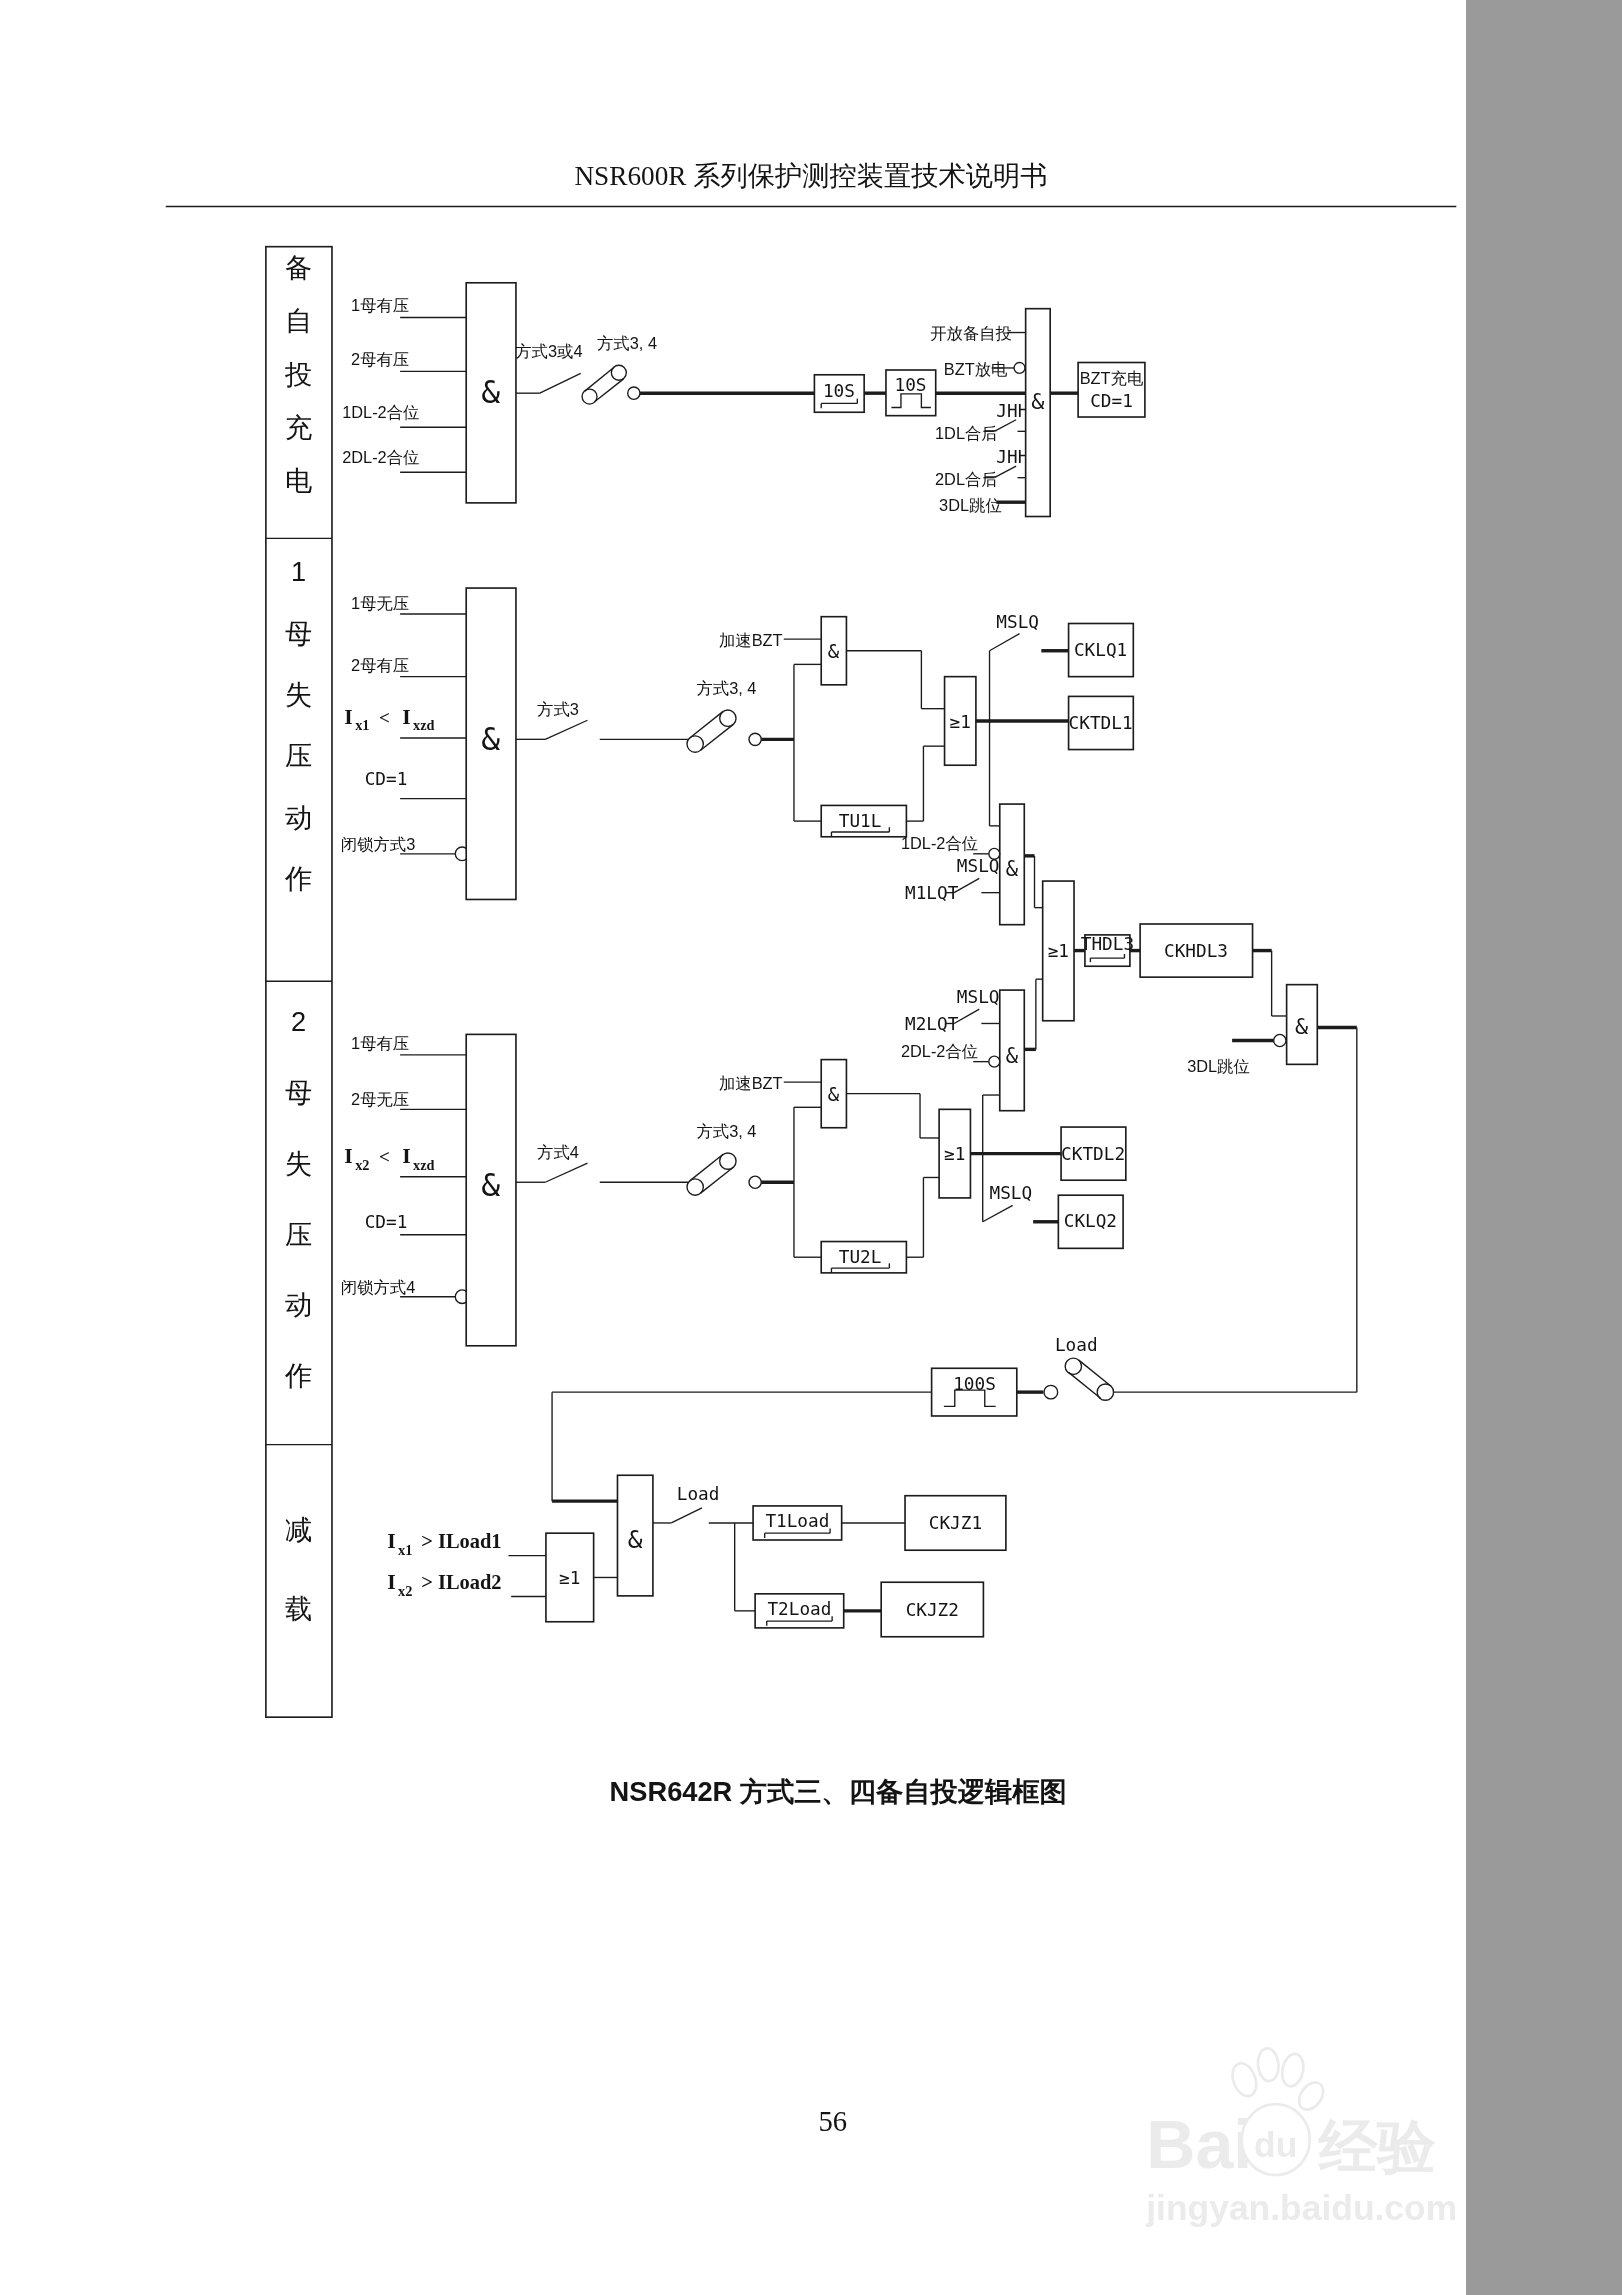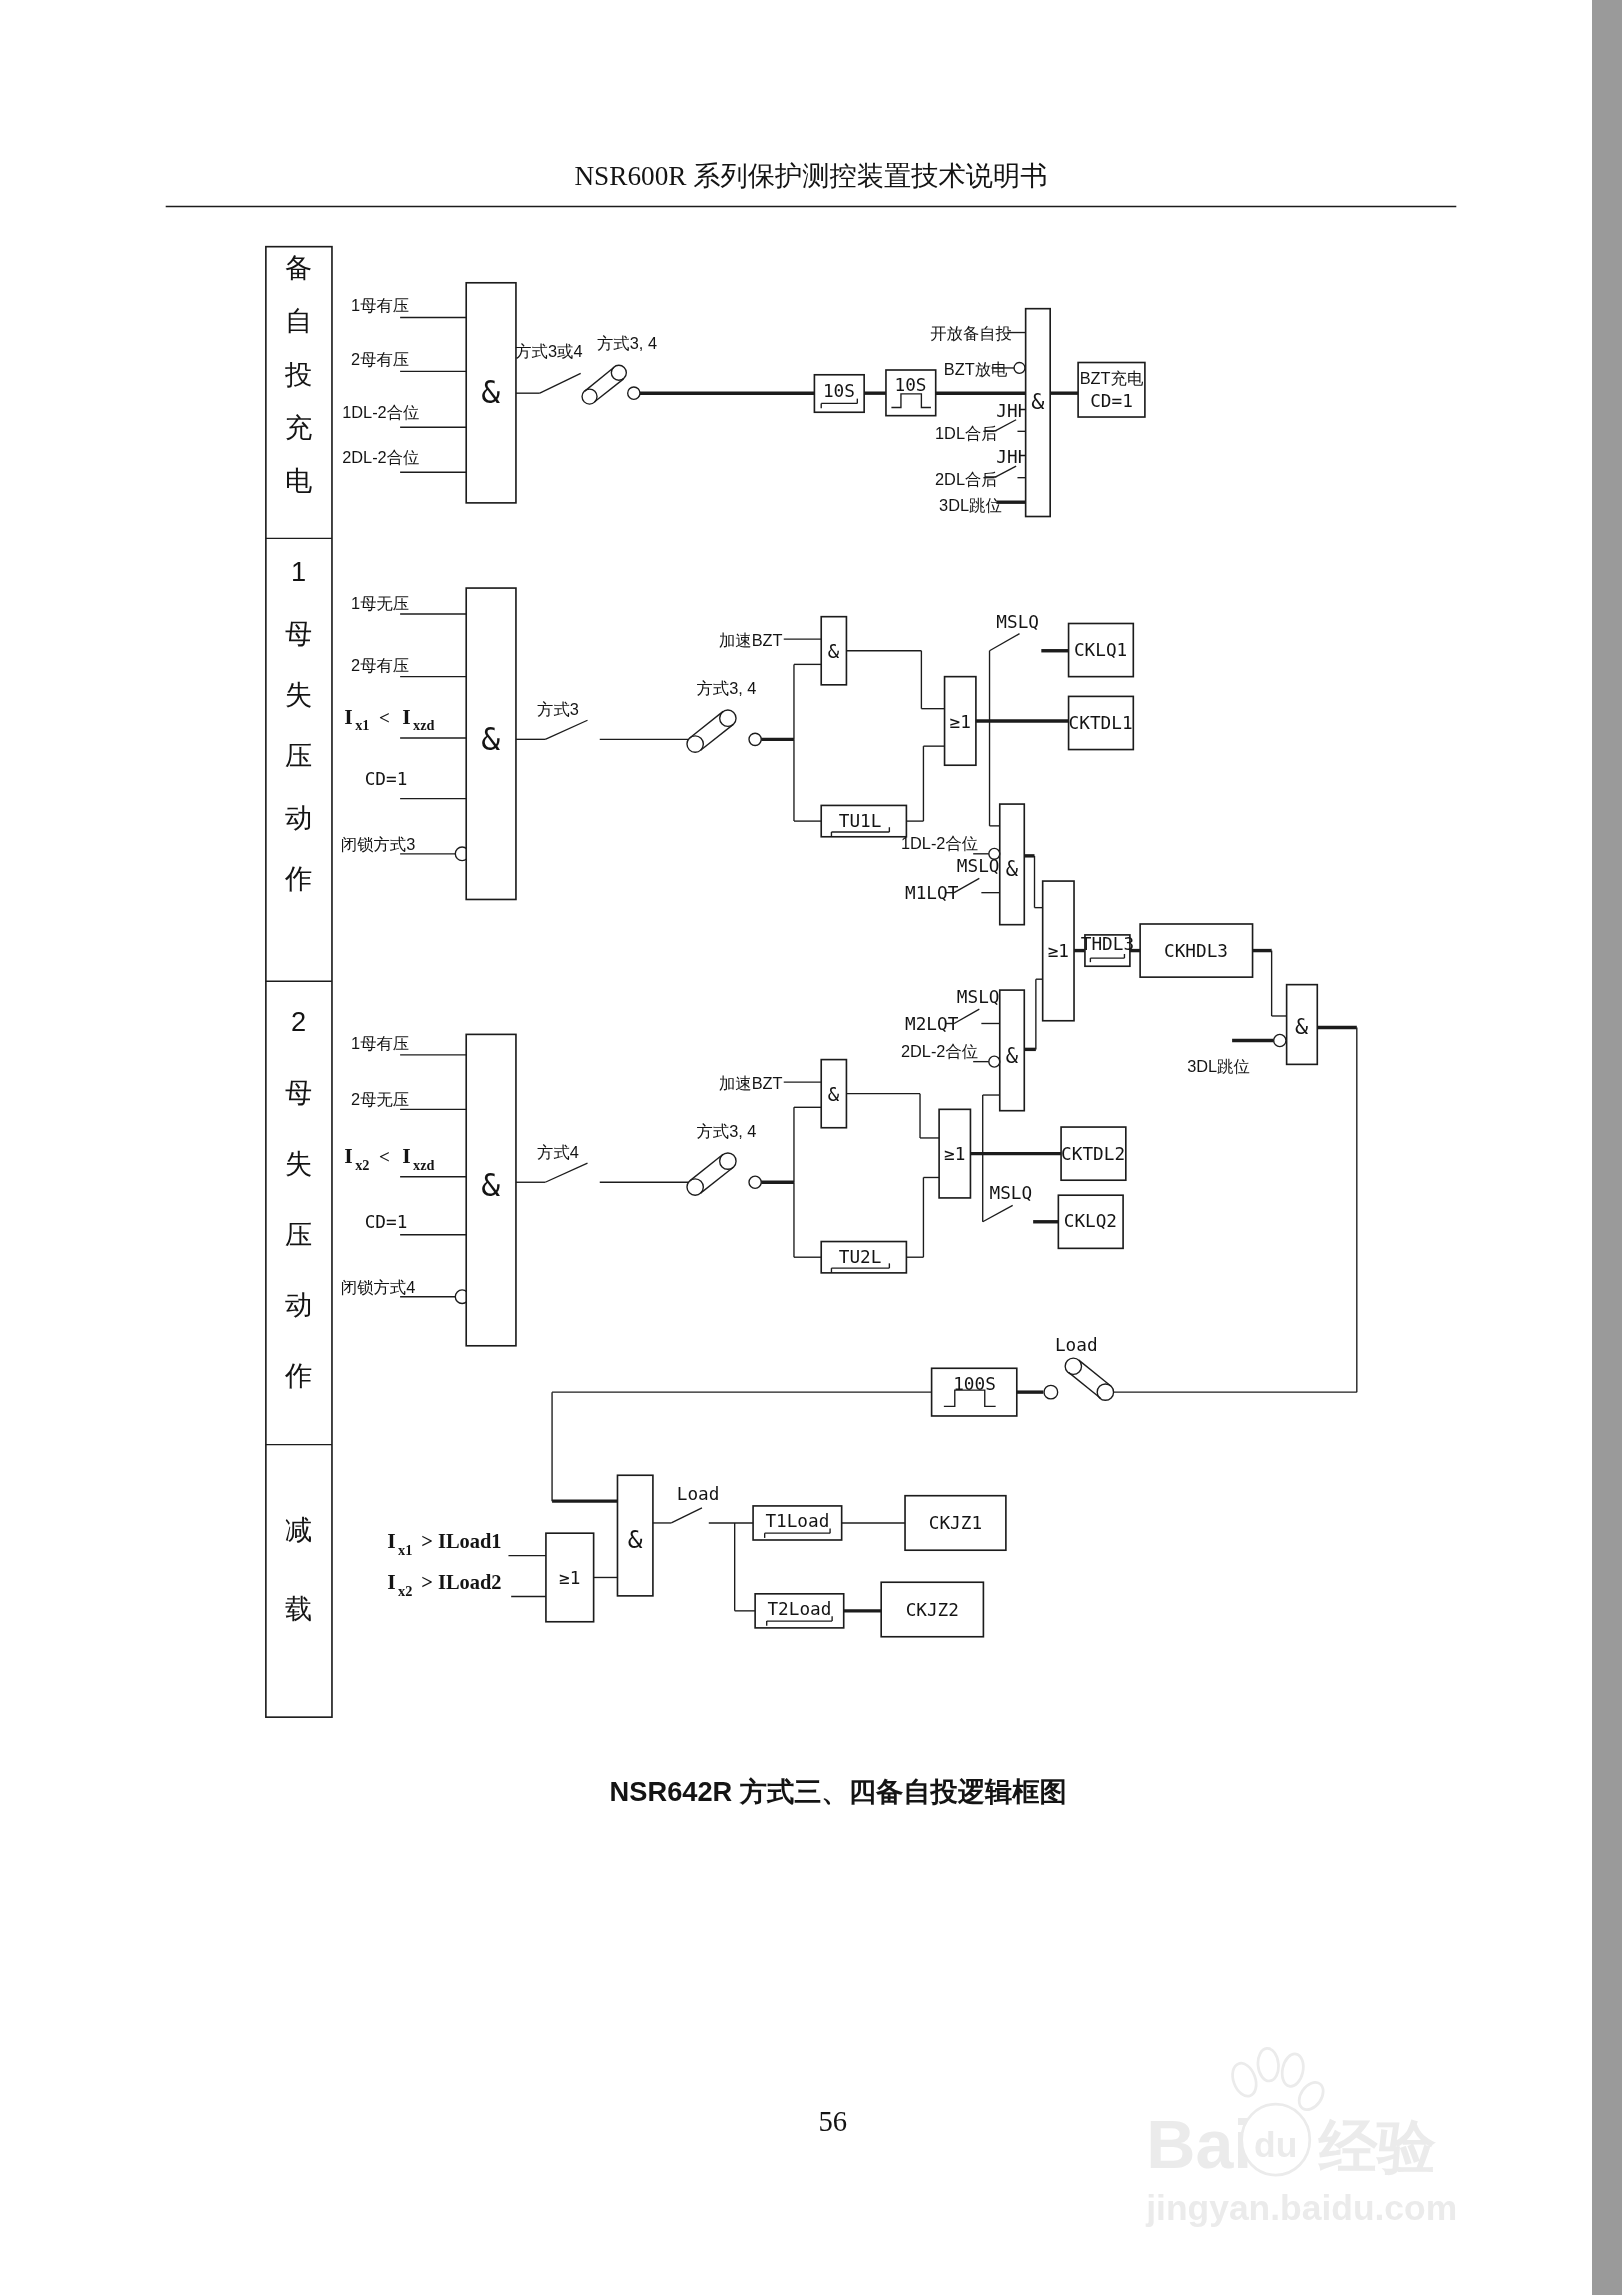--- a/index.html
+++ b/index.html
@@ -1,16 +1,16 @@
 <!DOCTYPE html>
 <html style="font-size:11px"><head>
 <meta charset="utf-8">
 <style>
   html,body{margin:0;padding:0;background:#9a9a9a;}
-  .page{position:relative;width:1592px;height:2295px;background:#ffffff;overflow:hidden;
+  .page{position:relative;width:1466px;height:2295px;background:#ffffff;overflow:hidden;
         font-family:"Liberation Sans",sans-serif;}
   svg{position:absolute;left:0;top:0;}
   svg text{fill:#141414;}
   .w  {fill:none;stroke:#1c1c1c;stroke-width:2;}
   .wt {fill:none;stroke:#1c1c1c;stroke-width:5;}
   .bx {fill:#ffffff;stroke:#1c1c1c;stroke-width:2.4;}
   .oc {fill:#ffffff;stroke:#1c1c1c;stroke-width:2;}
   .lbl{font-family:"Liberation Sans",sans-serif;font-size:24px;}
   .sig{font-family:"DejaVu Sans Mono",monospace;font-size:26px;}
   .amp{font-family:"DejaVu Sans Mono",monospace;}

